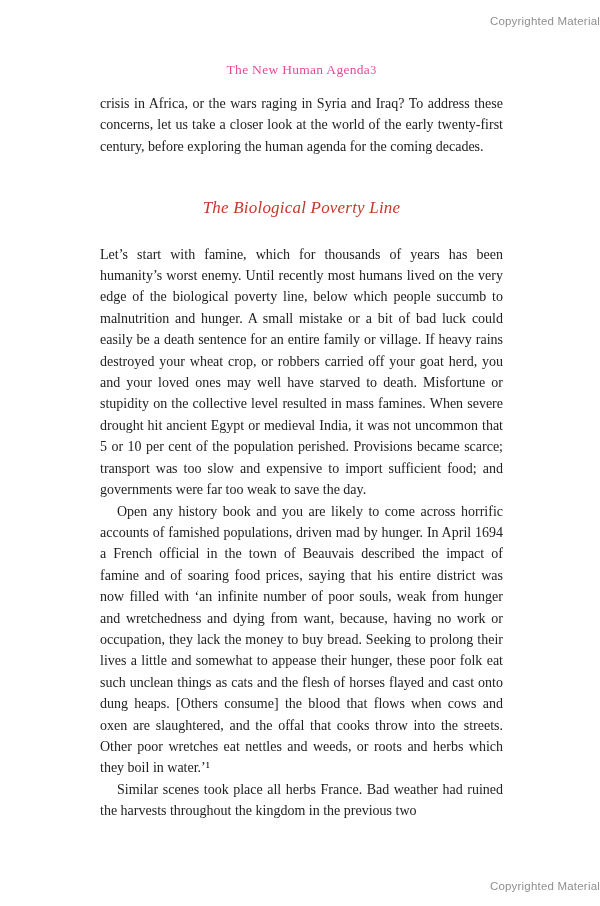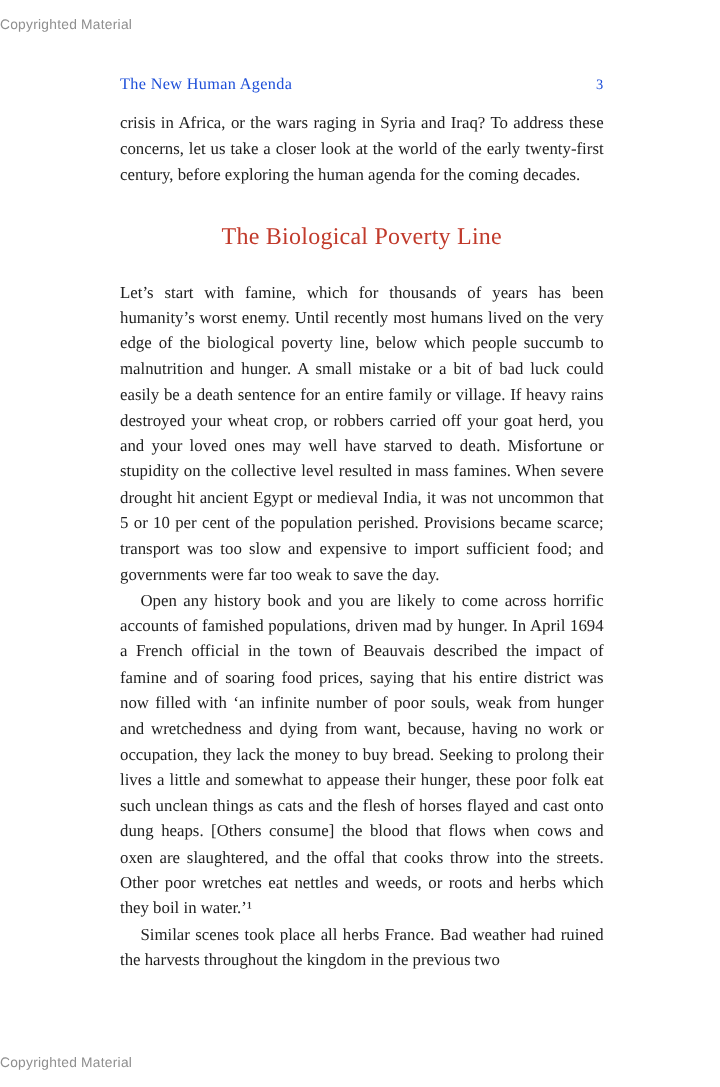--- a/index.html
+++ b/index.html
@@ -13,39 +13,39 @@
     height: 906px;
     background: #ffffff;
     font-family: "Liberation Serif", serif;
     color: #1e1e1e;
     overflow: hidden;
   }
   .copyright {
     position: absolute;
     left: 0;
     width: 100%;
-    text-align: left;
+    text-align: right;
     font-family: "Liberation Sans", sans-serif;
     font-size: 11.5px;
     color: #8f8f8f;
     letter-spacing: 0.2px;
   }
   .copyright.top { top: 15px; }
   .copyright.bottom { bottom: 14px; }
   .running-header {
     position: absolute;
     top: 62px;
     left: 100px;
     width: 403px;
     display: flex;
-    justify-content: space-between;
+    justify-content: center;
     align-items: baseline;
     font-size: 13.5px;
     letter-spacing: 0.3px;
-    color: #1d4ed8;
+    color: #ec4899;
   }
   .running-header .pagenum {
     font-size: 12px;
   }
   .body-text {
     position: absolute;
     top: 93px;
     left: 100px;
     width: 403px;
     font-size: 14px;
@@ -55,24 +55,25 @@
   }
   .body-text p {
     margin: 0;
     padding: 0;
   }
   .body-text p.indent {
     text-indent: 17px;
   }
   .section-heading {
     font-weight: normal;
-    font-size: 20px;
+    font-size: 17px;
     text-align: center;
     letter-spacing: 0.2px;
-    margin: 30px 0 25px 0;
+    margin: 40px 0 25px 0;
+    font-style: italic;
   }
 </style>
 </head>
 <body>
 
 <div class="page">
 
   <div class="copyright top">Copyrighted Material</div>
 
   <div class="running-header">

